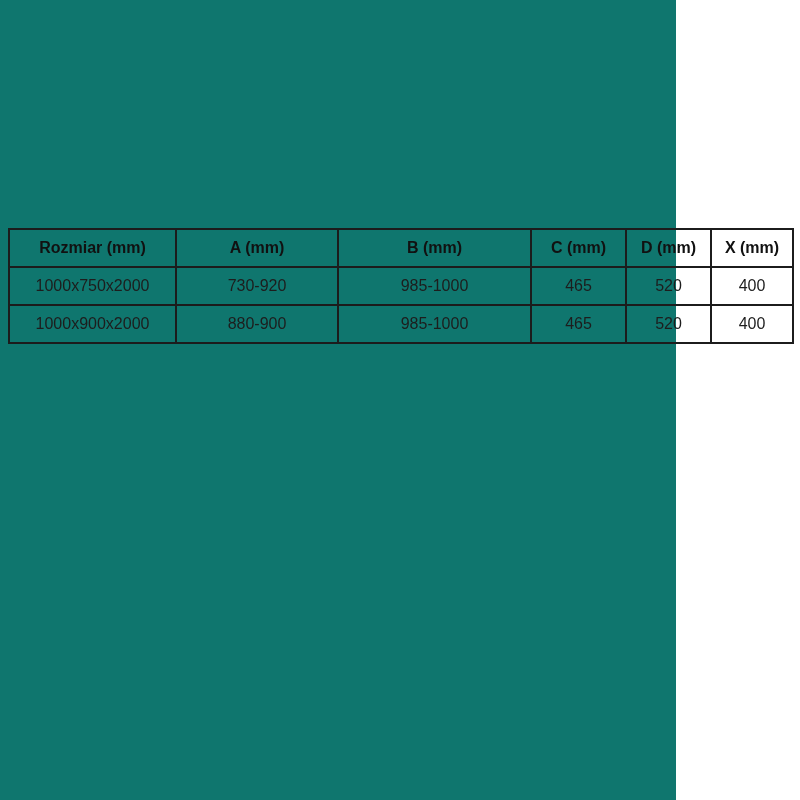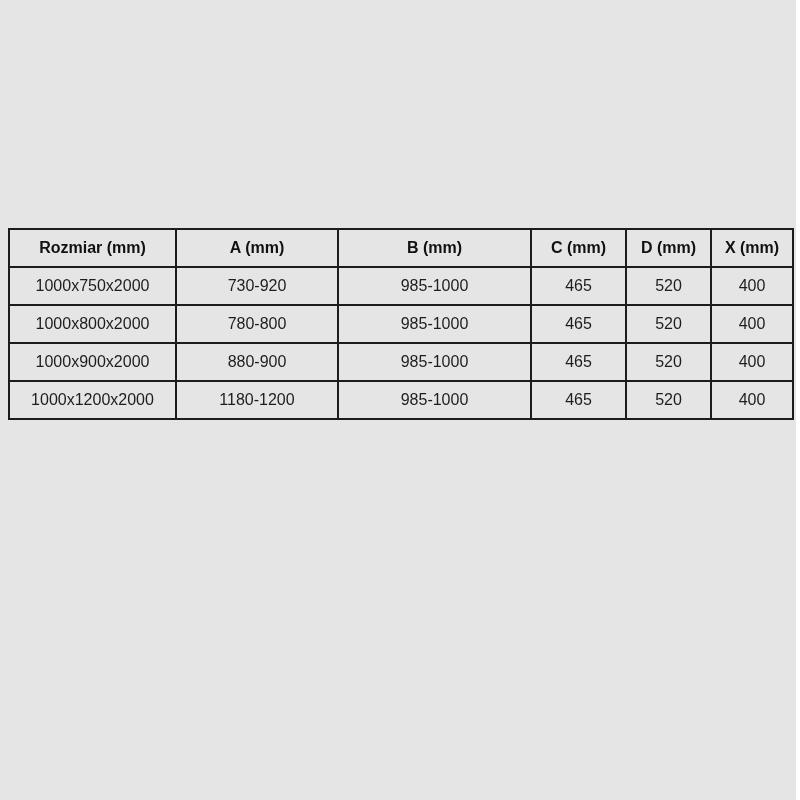--- a/index.html
+++ b/index.html
@@ -5,23 +5,23 @@
   html, body {
     margin: 0;
     padding: 0;
     width: 800px;
     height: 800px;
     background: #ffffff;
     font-family: "Liberation Sans", sans-serif;
   }
   .page {
     position: relative;
-    width: 796px;
+    width: 676px;
     height: 800px;
-    background: #e5e5e5;
+    background: #0f766e;
   }
   table.size-table {
     position: absolute;
     left: 8px;
     top: 228px;
     border-collapse: collapse;
     table-layout: fixed;
     width: 784px;
   }
   table.size-table th,
@@ -73,38 +73,22 @@
     <tbody>
         <tr>
           <td>1000x750x2000</td>
           <td>730-920</td>
           <td>985-1000</td>
           <td>465</td>
           <td>520</td>
           <td>400</td>
         </tr>
         <tr>
-          <td>1000x800x2000</td>
-          <td>780-800</td>
-          <td>985-1000</td>
-          <td>465</td>
-          <td>520</td>
-          <td>400</td>
-        </tr>
-        <tr>
           <td>1000x900x2000</td>
           <td>880-900</td>
-          <td>985-1000</td>
-          <td>465</td>
-          <td>520</td>
-          <td>400</td>
-        </tr>
-        <tr>
-          <td>1000x1200x2000</td>
-          <td>1180-1200</td>
           <td>985-1000</td>
           <td>465</td>
           <td>520</td>
           <td>400</td>
         </tr>
       </tbody>
   </table>
 </div>
 
 </body></html>

